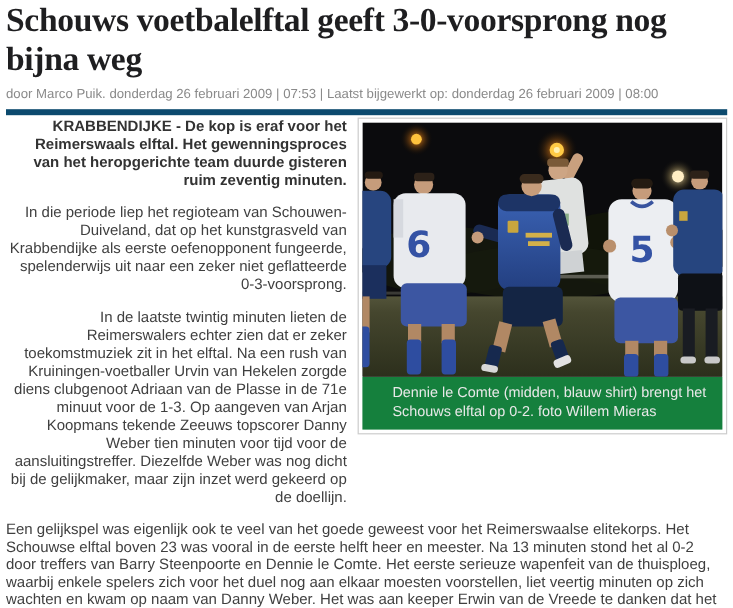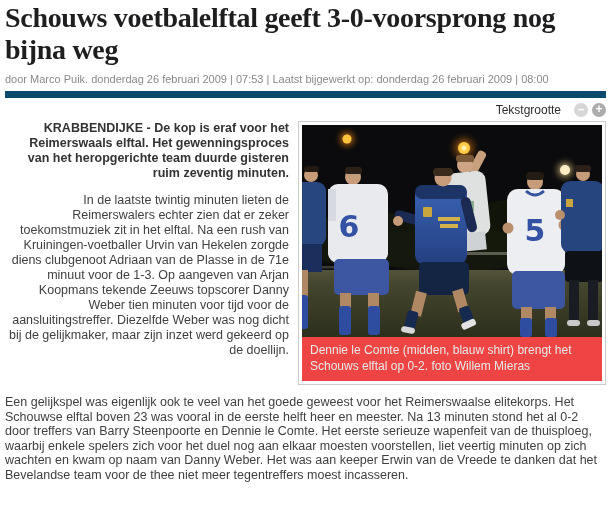--- a/index.html
+++ b/index.html
@@ -18,21 +18,21 @@
     font-size: 28px; line-height: 32px;
     color: #1e1e20;
     letter-spacing: -0.3px;
     max-width: 604px;
   }
   .byline {
     margin-top: 7px;
     padding-bottom: 6px;
     font-size: 11px;
     color: #8a8a8a;
-    border-bottom: 7px solid #0c4a6e;
+    border-bottom: 5px solid #0c4a6e;
   }
   .toolbar {
     height: 18px;
     margin-top: 3px;
     display: flex;
     justify-content: flex-end;
     align-items: center;
   }
   .toolbar-label {
     font-size: 12px; color: #2f2f2f; margin-right: 9px;
@@ -62,53 +62,49 @@
   .left-col p:last-child { margin-bottom: 2px; }
   .photo-figure {
     width: 308px; flex: 0 0 308px;
     margin: 0;
     border: 1px solid #cccccc;
     padding: 3px;
     background: #ffffff;
   }
   .photo-figure svg { display: block; }
   .photo-caption {
-    background: #ef4444;
+    background: #15803d;
     color: #e8e8e8;
     font-size: 12px; line-height: 16px;
-    padding: 5px 9px 7px 8px;
+    padding: 5px 9px 7px 25px;
     min-height: 44px;
   }
   .bottom-section {
     margin-top: 10px;
     font-size: 12.5px; line-height: 14.5px;
     color: #3f3f3f;
   }
   .bottom-section p { margin: 0 0 12px 0; }
   .bottom-section p:last-child { margin-bottom: 0; }
 </style>
 </head>
 <body>
 
 <div class="page">
 
   <h1 class="headline">Schouws voetbalelftal geeft 3-0-voorsprong nog bijna weg</h1>
 
   <div class="byline">door Marco Puik. donderdag 26 februari 2009 | 07:53 | Laatst bijgewerkt op: donderdag 26 februari 2009 | 08:00</div>
 
-  <div class="toolbar">
-    <span class="toolbar-label">Tekstgrootte</span>
-    <span class="size-btn minus"><span>–</span></span>
-    <span class="size-btn plus"><span>+</span></span>
-  </div>
 
   <div class="content-row">
 
     <div class="left-col">
       <p class="intro">KRABBENDIJKE - De kop is eraf voor het Reimerswaals elftal. Het gewenningsproces van het heropgerichte team duurde gisteren ruim zeventig minuten.</p>
+      <p>In die periode liep het regioteam van Schouwen-Duiveland, dat op het kunstgrasveld van Krabbendijke als eerste oefenopponent fungeerde, spelenderwijs uit naar een zeker niet geflatteerde 0-3-voorsprong.</p>
       <p>In de laatste twintig minuten lieten de Reimerswalers echter zien dat er zeker toekomstmuziek zit in het elftal. Na een rush van Kruiningen-voetballer Urvin van Hekelen zorgde diens clubgenoot Adriaan van de Plasse in de 71e minuut voor de 1-3. Op aangeven van Arjan Koopmans tekende Zeeuws topscorer Danny Weber tien minuten voor tijd voor de aansluitingstreffer. Diezelfde Weber was nog dicht bij de gelijkmaker, maar zijn inzet werd gekeerd op de doellijn.</p>
     </div>
 
     <figure class="photo-figure">
       <svg viewBox="0 0 300 212" width="300" height="212" xmlns="http://www.w3.org/2000/svg">
         <defs>
           <radialGradient id="glowOrange">
             <stop offset="0" stop-color="#ffb637" stop-opacity="0.95"></stop>
             <stop offset="0.4" stop-color="#c96f12" stop-opacity="0.45"></stop>
             <stop offset="1" stop-color="#000000" stop-opacity="0"></stop>

